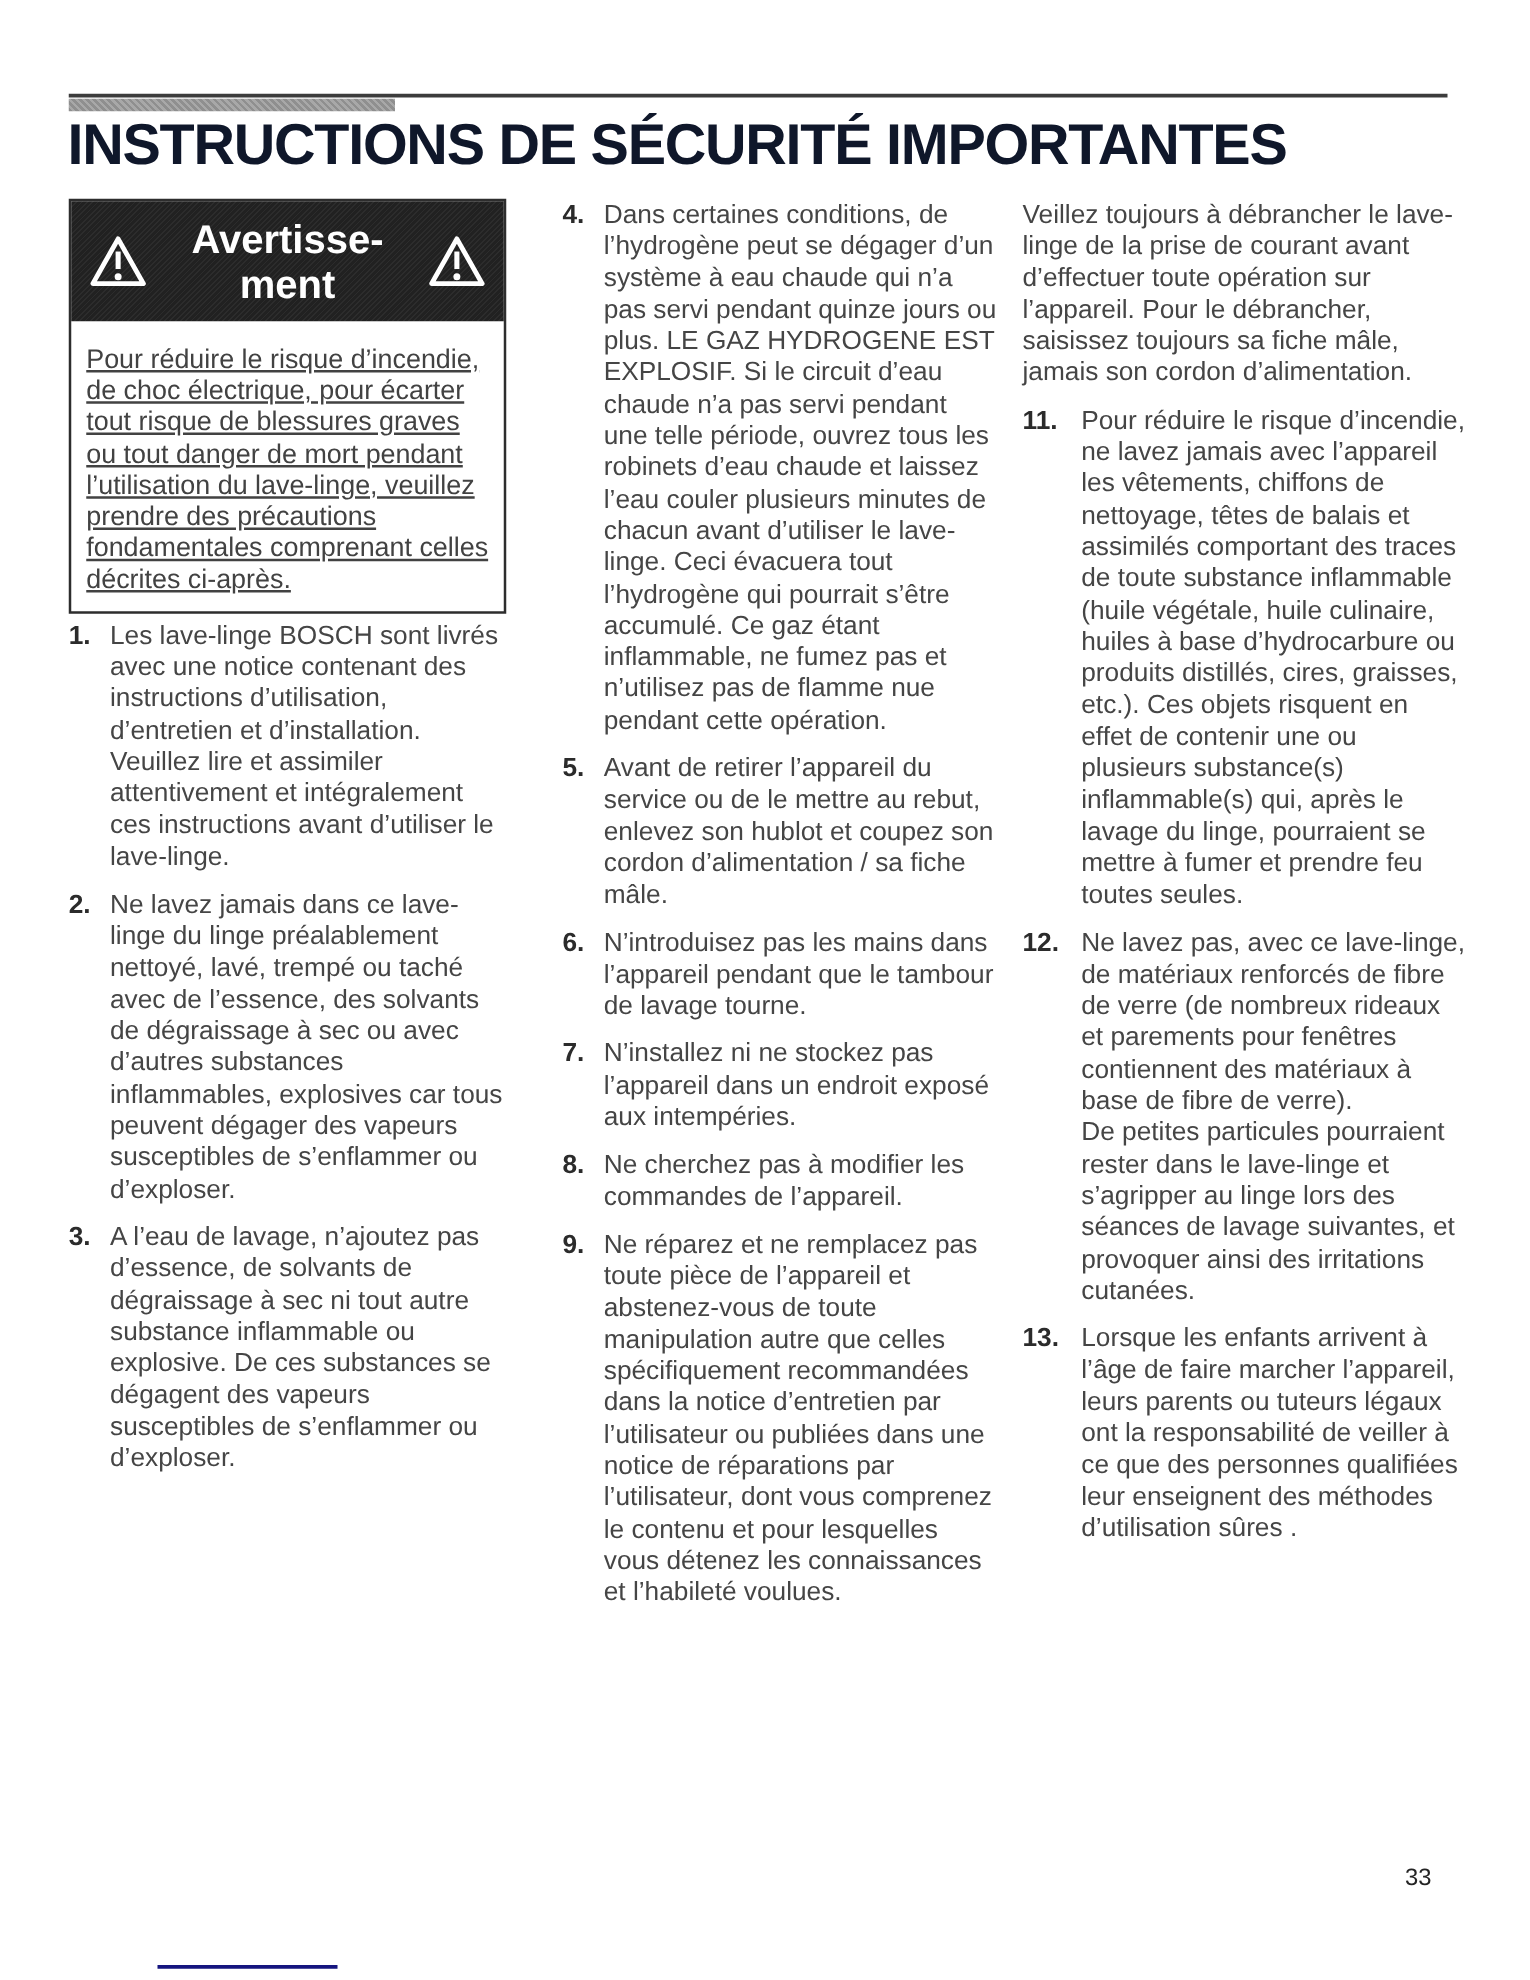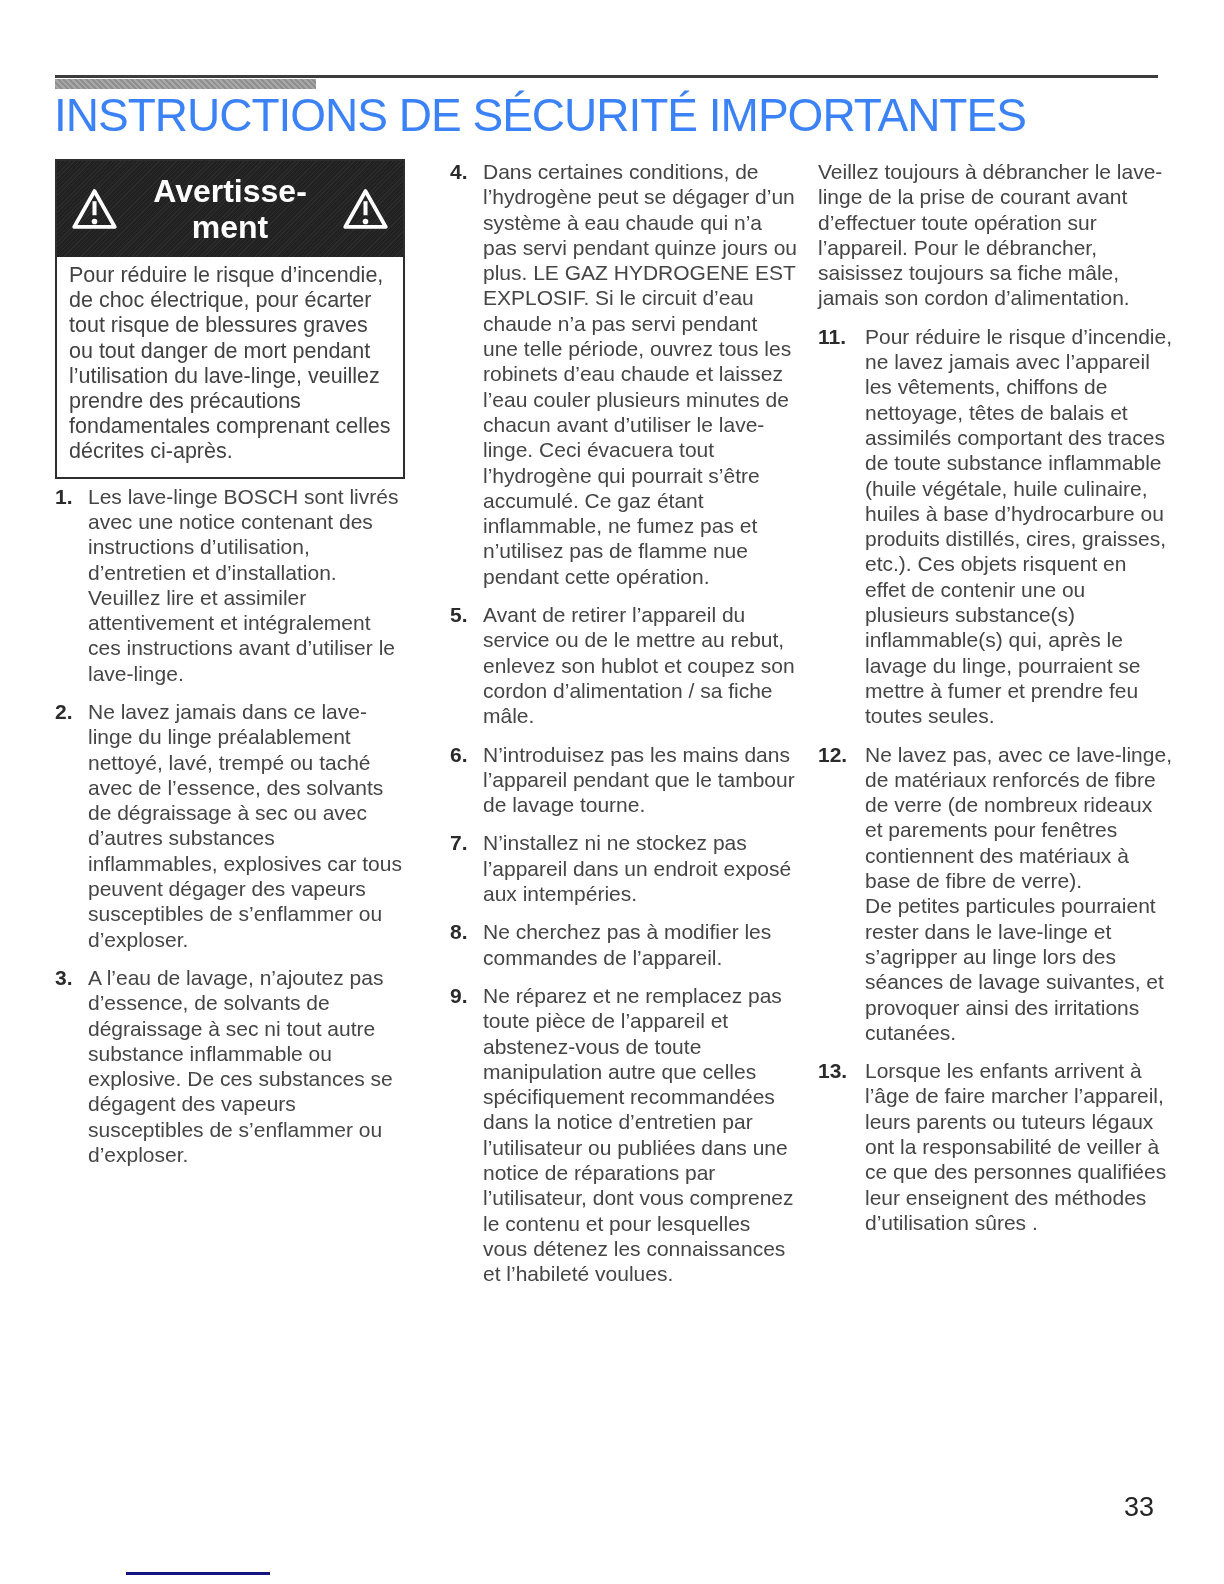--- a/index.html
+++ b/index.html
@@ -26,23 +26,23 @@
     width: 261px; height: 10px;
     background: repeating-linear-gradient(45deg, #8f8f8f 0 2px, #a8a8a8 2px 4px);
   }
 
   
   .page-title {
     position: absolute;
     left: 54px; top: 88px;
     margin: 0;
     font-size: 46px;
-    font-weight: normal;
+    font-weight: bold;
     letter-spacing: -1px;
-    color: #3b82f6;
+    color: #0f172a;
     white-space: nowrap;
   }
 
   
   .col { position: absolute; top: 159px; }
   .col-1 { left: 55px;  width: 350px; }
   .col-2 { left: 450px; width: 348px; }
   .col-3 { left: 818px; width: 354px; }
 
   
@@ -64,24 +64,25 @@
   .warning-title {
     flex: 1;
     text-align: center;
     font-size: 32px;
     line-height: 36px;
     font-weight: bold;
     white-space: pre-line;
   }
   .warning-tri { flex: 0 0 auto; display: flex; align-items: center; }
   .warning-body {
-    padding: 6px 10px 12px 12px;
+    padding: 18px 10px 12px 12px;
     font-size: 21.5px;
     line-height: 25.2px;
     color: #424242;
+    text-decoration: underline;
   }
 
   
   .item {
     display: flex;
     margin-bottom: 13px;
     font-size: 21px;
     line-height: 25.3px;
     color: #454545;
   }
@@ -90,21 +91,21 @@
     font-weight: bold;
     color: #2b2b2b;
   }
   .col-3 .item .num { flex-basis: 47px; }
   .item .txt { flex: 1; white-space: pre-line; }
 
   
   .page-number {
     position: absolute;
     left: 1124px; top: 1492px;
-    font-size: 27px;
+    font-size: 19px;
     color: #242424;
   }
   .footer-line {
     position: absolute;
     left: 126px; top: 1572px;
     width: 144px; height: 3px;
     background: #15157f;
   }
 </style>
 </head>

